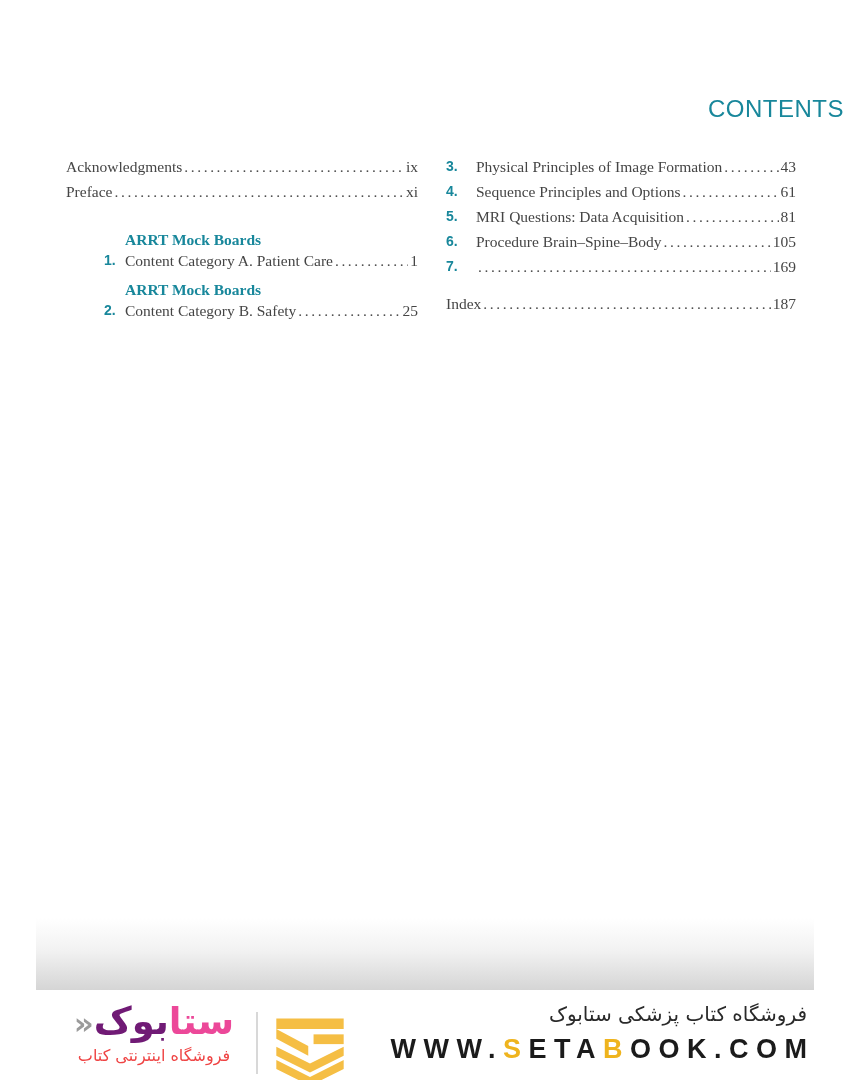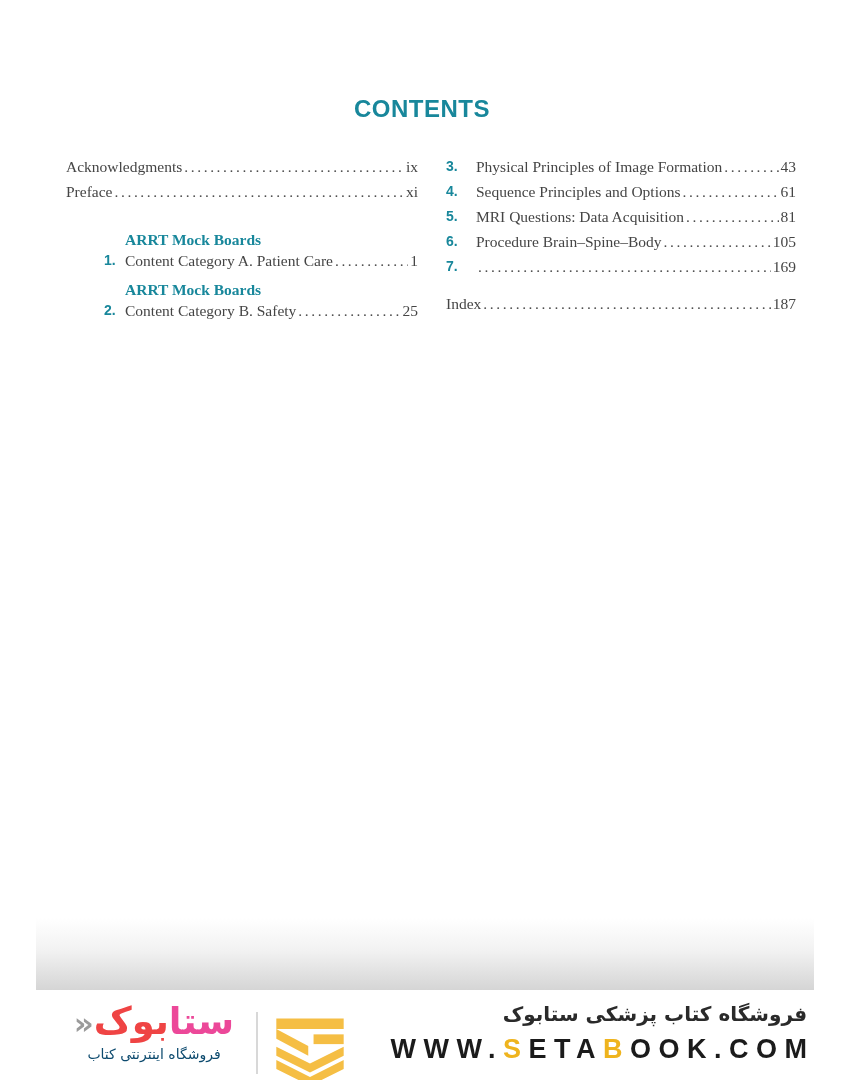--- a/index.html
+++ b/index.html
@@ -10,23 +10,23 @@
     height: 1080px;
     background: #ffffff;
     overflow: hidden;
     font-family: "Liberation Serif", serif;
     color: #454545;
   }
 
   
   .toc { padding-top: 95px; }
   .toc-title {
-    text-align: center;
+    text-align: right;
     font-family: "Liberation Sans", sans-serif;
-    font-weight: bold;
+    font-weight: normal;
     font-size: 24px;
     letter-spacing: 0.5px;
     color: #18879B;
     margin-bottom: 31px;
   }
   .columns {
     display: flex;
     margin-left: 66px;
     margin-right: 48px;
     gap: 28px;
@@ -97,37 +97,37 @@
   .wordmark-block { width: 188px; text-align: center; }
   .wordmark {
     direction: rtl;
     font-family: "DejaVu Sans", sans-serif;
     font-weight: bold;
     font-size: 37px;
     line-height: 44px;
     white-space: nowrap;
   }
   .wm-y { color: #ec4899; }
-  .wm-g { color: #ef4444; }
+  .wm-g { color: #701a75; }
   .wm-chev { color: #9B9B9B; font-size: 31px; letter-spacing: -2px; }
   .tagline {
     font-family: "DejaVu Sans", sans-serif;
-    font-size: 14px;
-    color: #0c4a6e;
+    font-size: 16px;
+    color: #ef4444;
     margin-top: 1px;
     direction: rtl;
   }
   .logo-divider { width: 2px; height: 62px; background: #d8d8d8; margin: 12px 10px 0 8px; }
   .chevron-svg { margin-top: 6px; }
 
   .right-block { position: absolute; right: 37px; top: 6px; text-align: right; }
   .store-name {
     direction: rtl;
     font-family: "DejaVu Sans", sans-serif;
-    font-weight: bold;
+    font-weight: normal;
     font-size: 20px;
     color: #2a2a2a;
     line-height: 26px;
   }
   .website {
     font-family: Liberation Sans, sans-serif;
     font-weight: bold;
     font-size: 27px;
     letter-spacing: 7.5px;
     margin-right: -7.5px;

